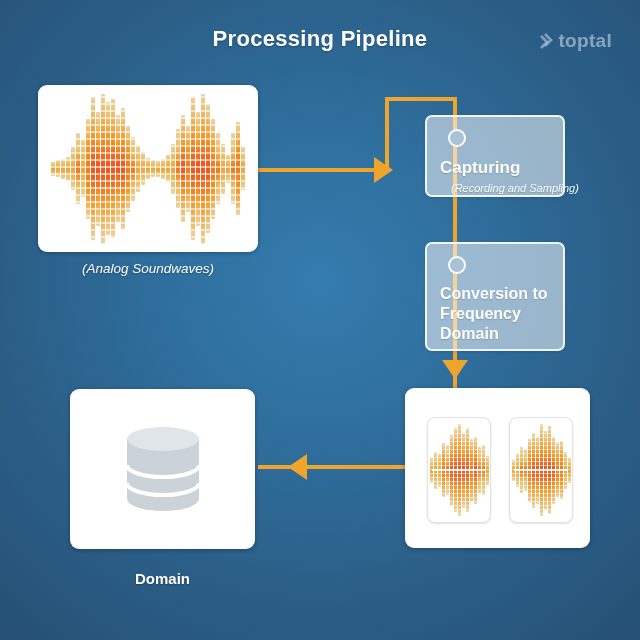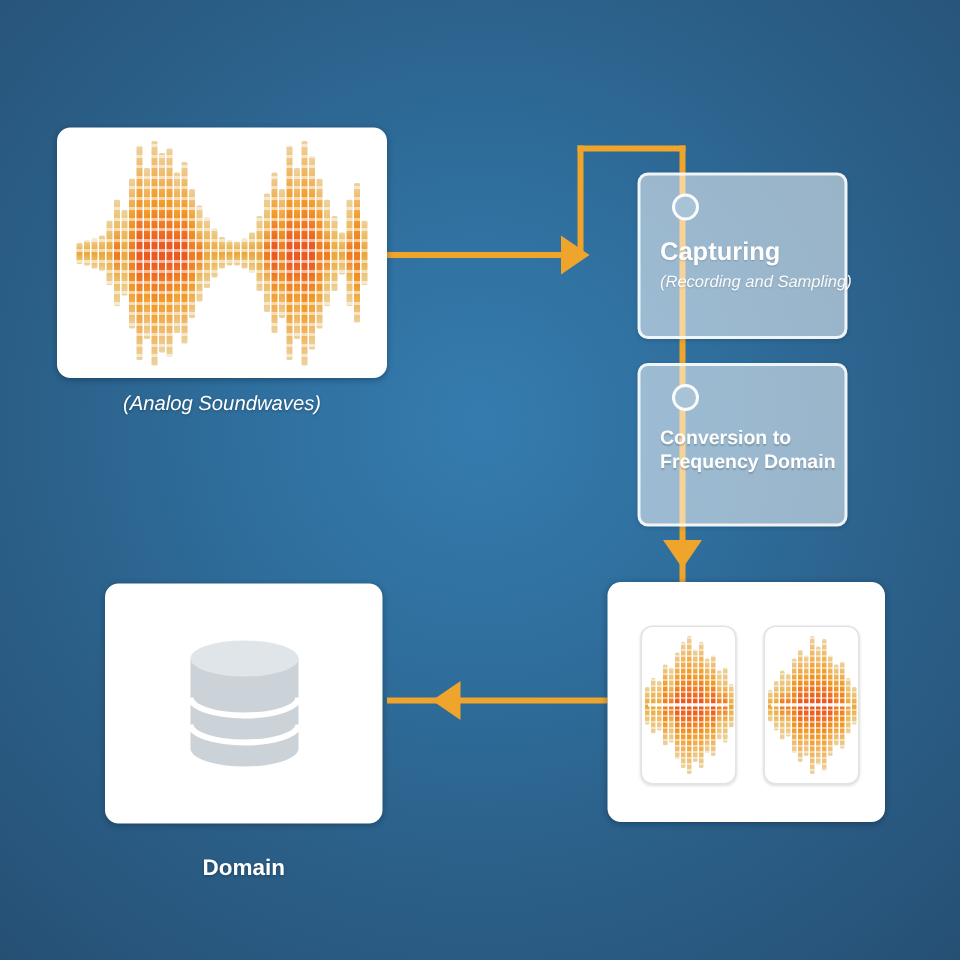--- a/index.html
+++ b/index.html
@@ -38,25 +38,25 @@
     border:2px solid rgba(255,255,255,.85);border-radius:7px;z-index:2;
     box-shadow:0 1px 3px rgba(0,20,40,.15);
     box-sizing:border-box;color:#ffffff;
   }
   .node-circle{
     position:absolute;width:18px;height:18px;border-radius:50%;
     background:#a7c3d5;border:2px solid rgba(255,255,255,.95);
     box-sizing:border-box;z-index:3;
   }
   .step-title{
-    position:absolute;left:13px;right:4px;color:#fff;font-size:13px;font-weight:600;
+    position:absolute;left:13px;right:4px;color:#fff;font-size:16px;font-weight:600;
     line-height:1.25;text-shadow:0 1px 1px rgba(0,0,0,.18);z-index:3;
   }
   .step-sub{
-    position:absolute;left:13px;right:2px;color:rgba(255,255,255,.95);
+    position:absolute;left:24px;right:2px;color:rgba(255,255,255,.95);
     font-size:11px;font-style:italic;white-space:nowrap;
     text-shadow:0 1px 1px rgba(0,0,0,.15);z-index:3;
   }
 
   .caption{position:absolute;text-align:center;color:#fff;z-index:2;text-shadow:0 1px 2px rgba(0,0,0,.3);}
   .caption .cap-main{font-size:15px;font-weight:700;}
   .caption .cap-sub{font-size:13.5px;font-style:italic;margin-top:1px;}
   .label{position:absolute;text-align:center;color:#fff;font-size:15px;font-weight:700;z-index:2;text-shadow:0 1px 2px rgba(0,0,0,.3);}
 
   
@@ -79,21 +79,31 @@
   .wave-mini .bar{width:3px;}
   .mini-centerline{position:absolute;left:4px;right:4px;top:50%;height:2px;margin-top:-1px;background:rgba(255,255,255,.95);z-index:4;}
 
   .db-icon{position:absolute;left:53px;top:36px;z-index:3;}
 </style>
 </head>
 <body>
 
 <div class="stage">
 
-
+  <div class="page-title">Processing Pipeline</div>
+
+  <div class="brand">
+    <span>
+      <svg width="16" height="20" viewBox="0 0 16 20">
+        <polyline points="4,5 10,11 4,17" fill="none" stroke="rgba(210,230,243,.6)" stroke-width="2.6"></polyline>
+        <polyline points="8,3 14,9 8,15" fill="none" stroke="rgba(210,230,243,.6)" stroke-width="2.6"></polyline>
+      </svg>
+    </span>
+    <span class="brand-text">toptal</span>
+  </div>
 
   <div class="line" style="left: 258px; top: 168px; width: 118px; height: 4px; background: rgb(239, 164, 44);"></div>
   <div class="arr arr-right" style="left: 374px; top: 157px; border-left-color: rgb(239, 164, 44);"></div>
   <div class="line" style="left: 385px; top: 97px; width: 4px; height: 75px; background: rgb(239, 164, 44);"></div>
   <div class="line" style="left: 385px; top: 97px; width: 72px; height: 4px; background: rgb(239, 164, 44);"></div>
   <div class="line" style="left: 453px; top: 97px; width: 4px; height: 291px; background: rgb(239, 164, 44);"></div>
   <div class="arr arr-down" style="left: 442px; top: 360px; border-top-color: rgb(239, 164, 44);"></div>
   <div class="line" style="left: 258px; top: 465px; width: 147px; height: 4px; background: rgb(239, 164, 44);"></div>
   <div class="arr arr-left" style="left: 288px; top: 454px; border-right-color: rgb(239, 164, 44);"></div>
 
@@ -137,21 +147,21 @@
         <div class="bar" style="height: 28px; background: linear-gradient(rgb(236, 211, 160) 0%, rgb(236, 188, 98) 26%, rgb(234, 169, 63) 46%, rgb(234, 169, 63) 54%, rgb(236, 188, 98) 74%, rgb(236, 211, 160) 100%);"></div>
         <div class="bar" style="height: 71px; background: linear-gradient(rgb(236, 211, 160) 0%, rgb(236, 188, 98) 26%, rgb(240, 124, 30) 46%, rgb(240, 124, 30) 54%, rgb(236, 188, 98) 74%, rgb(236, 211, 160) 100%);"></div>
         <div class="bar" style="height: 93px; background: linear-gradient(rgb(236, 211, 160) 0%, rgb(242, 155, 39) 26%, rgb(240, 124, 30) 46%, rgb(240, 124, 30) 54%, rgb(242, 155, 39) 74%, rgb(236, 211, 160) 100%);"></div>
         <div class="bar" style="height: 43px; background: linear-gradient(rgb(236, 211, 160) 0%, rgb(236, 188, 98) 26%, rgb(234, 169, 63) 46%, rgb(234, 169, 63) 54%, rgb(236, 188, 98) 74%, rgb(236, 211, 160) 100%);"></div>
       </div>
   </div>
   <div class="caption" style="left:38px;top:260px;width:220px;">
     <div class="cap-sub">(Analog Soundwaves)</div>
   </div>
 
-  <div class="card-step" style="left:425px;top:115px;width:140px;height:111px;">
+  <div class="card-step" style="left:425px;top:115px;width:140px;height:82px;">
     <div class="node-circle" style="left:21px;top:12px;"></div>
     <div class="step-title" style="top:40px;font-size:17px;">Capturing</div>
     <div class="step-sub" style="top:65px;">(Recording and Sampling)</div>
   </div>
 
   <div class="card-step" style="left:425px;top:242px;width:140px;height:109px;">
     <div class="node-circle" style="left:21px;top:12px;"></div>
     <div class="step-title" style="top:40px;">Conversion to Frequency Domain</div>
   </div>
 

